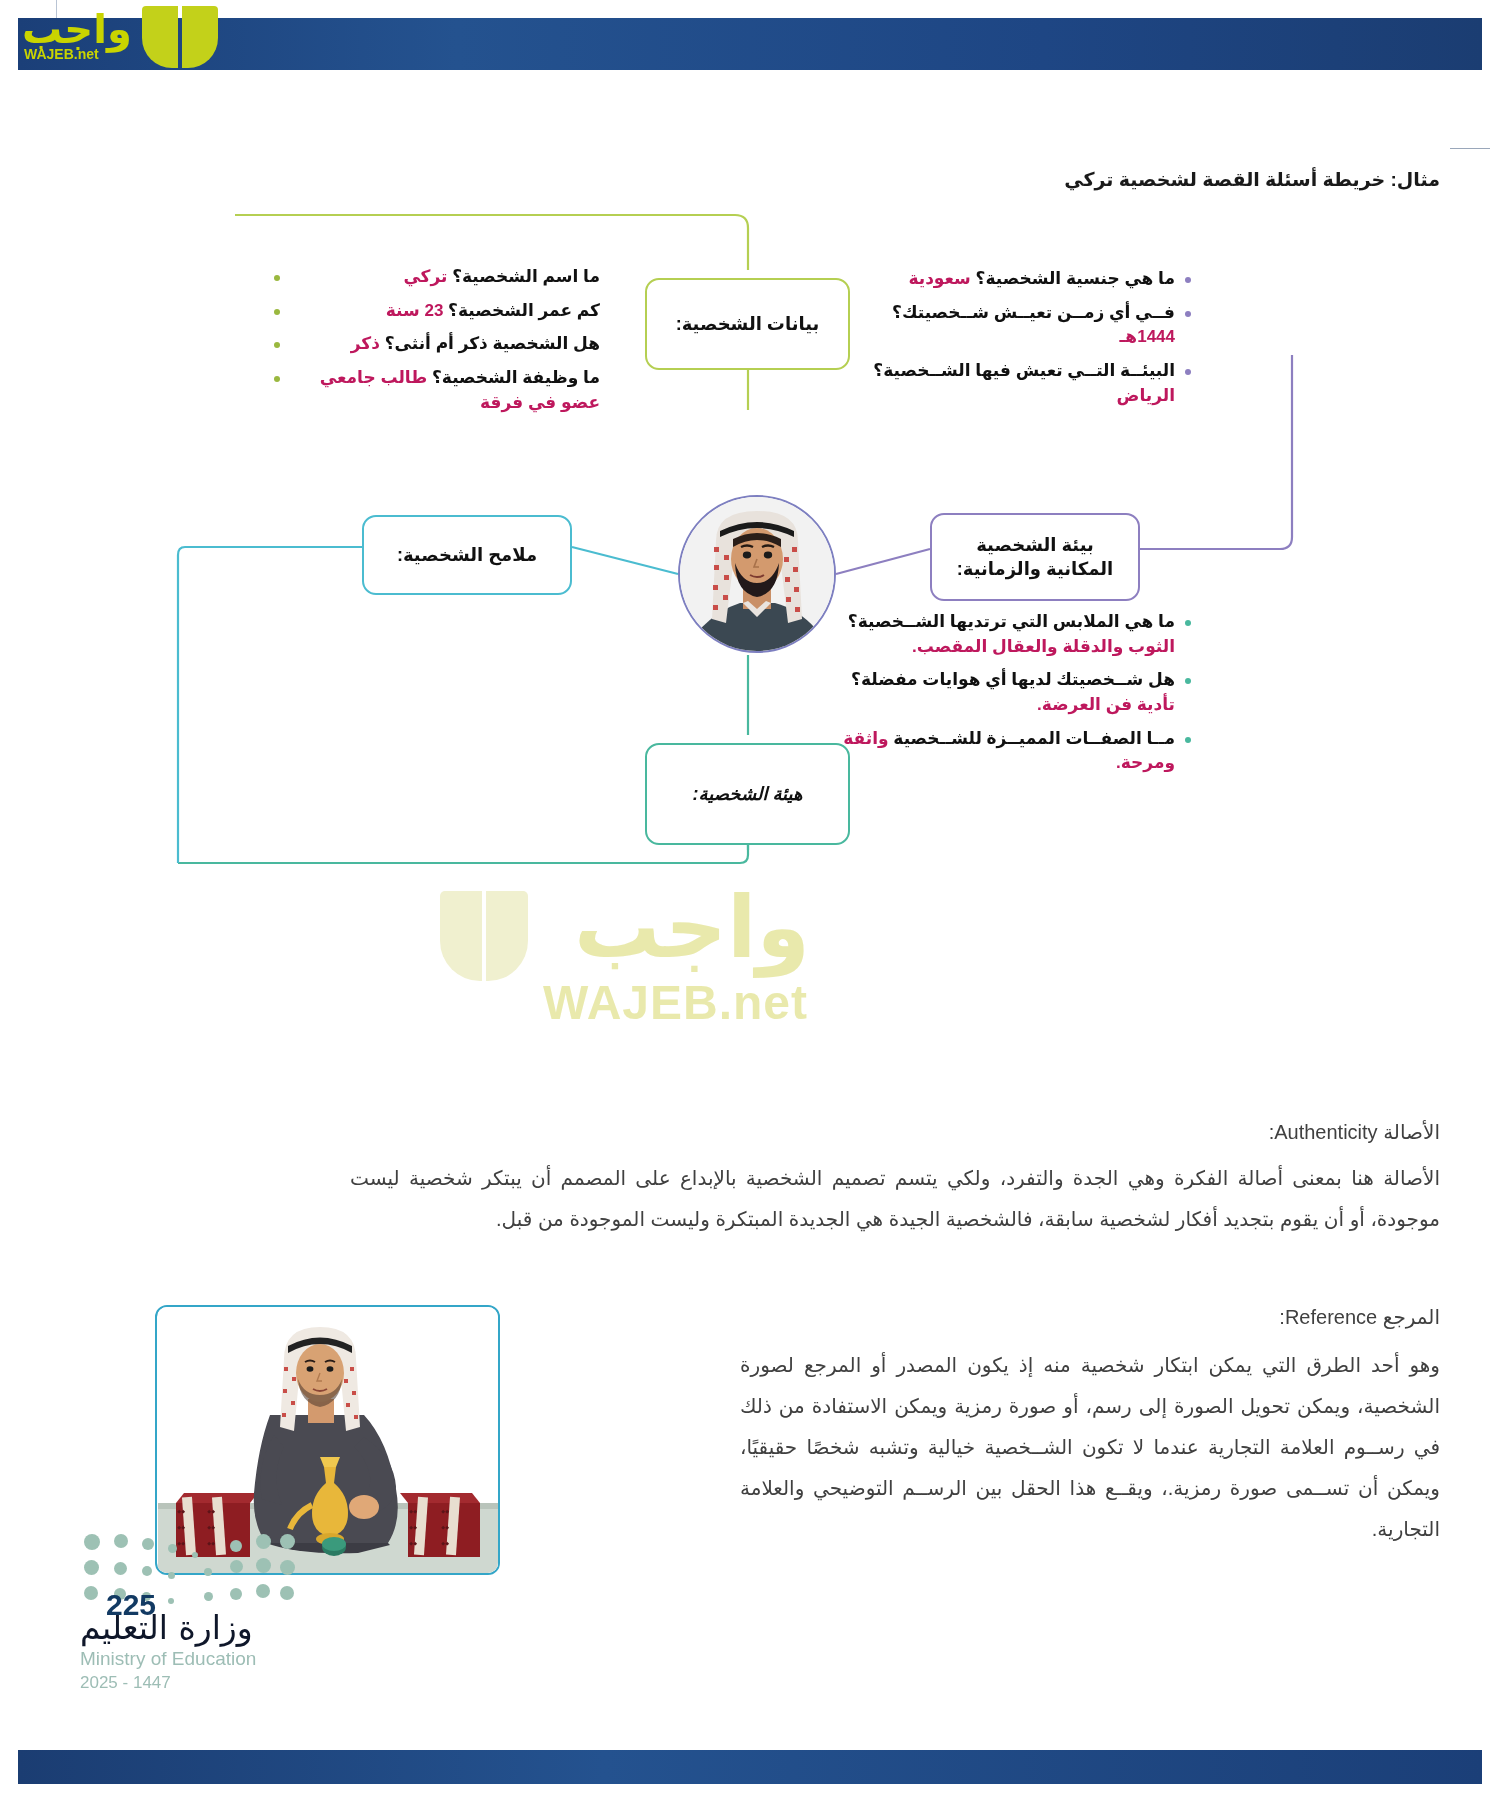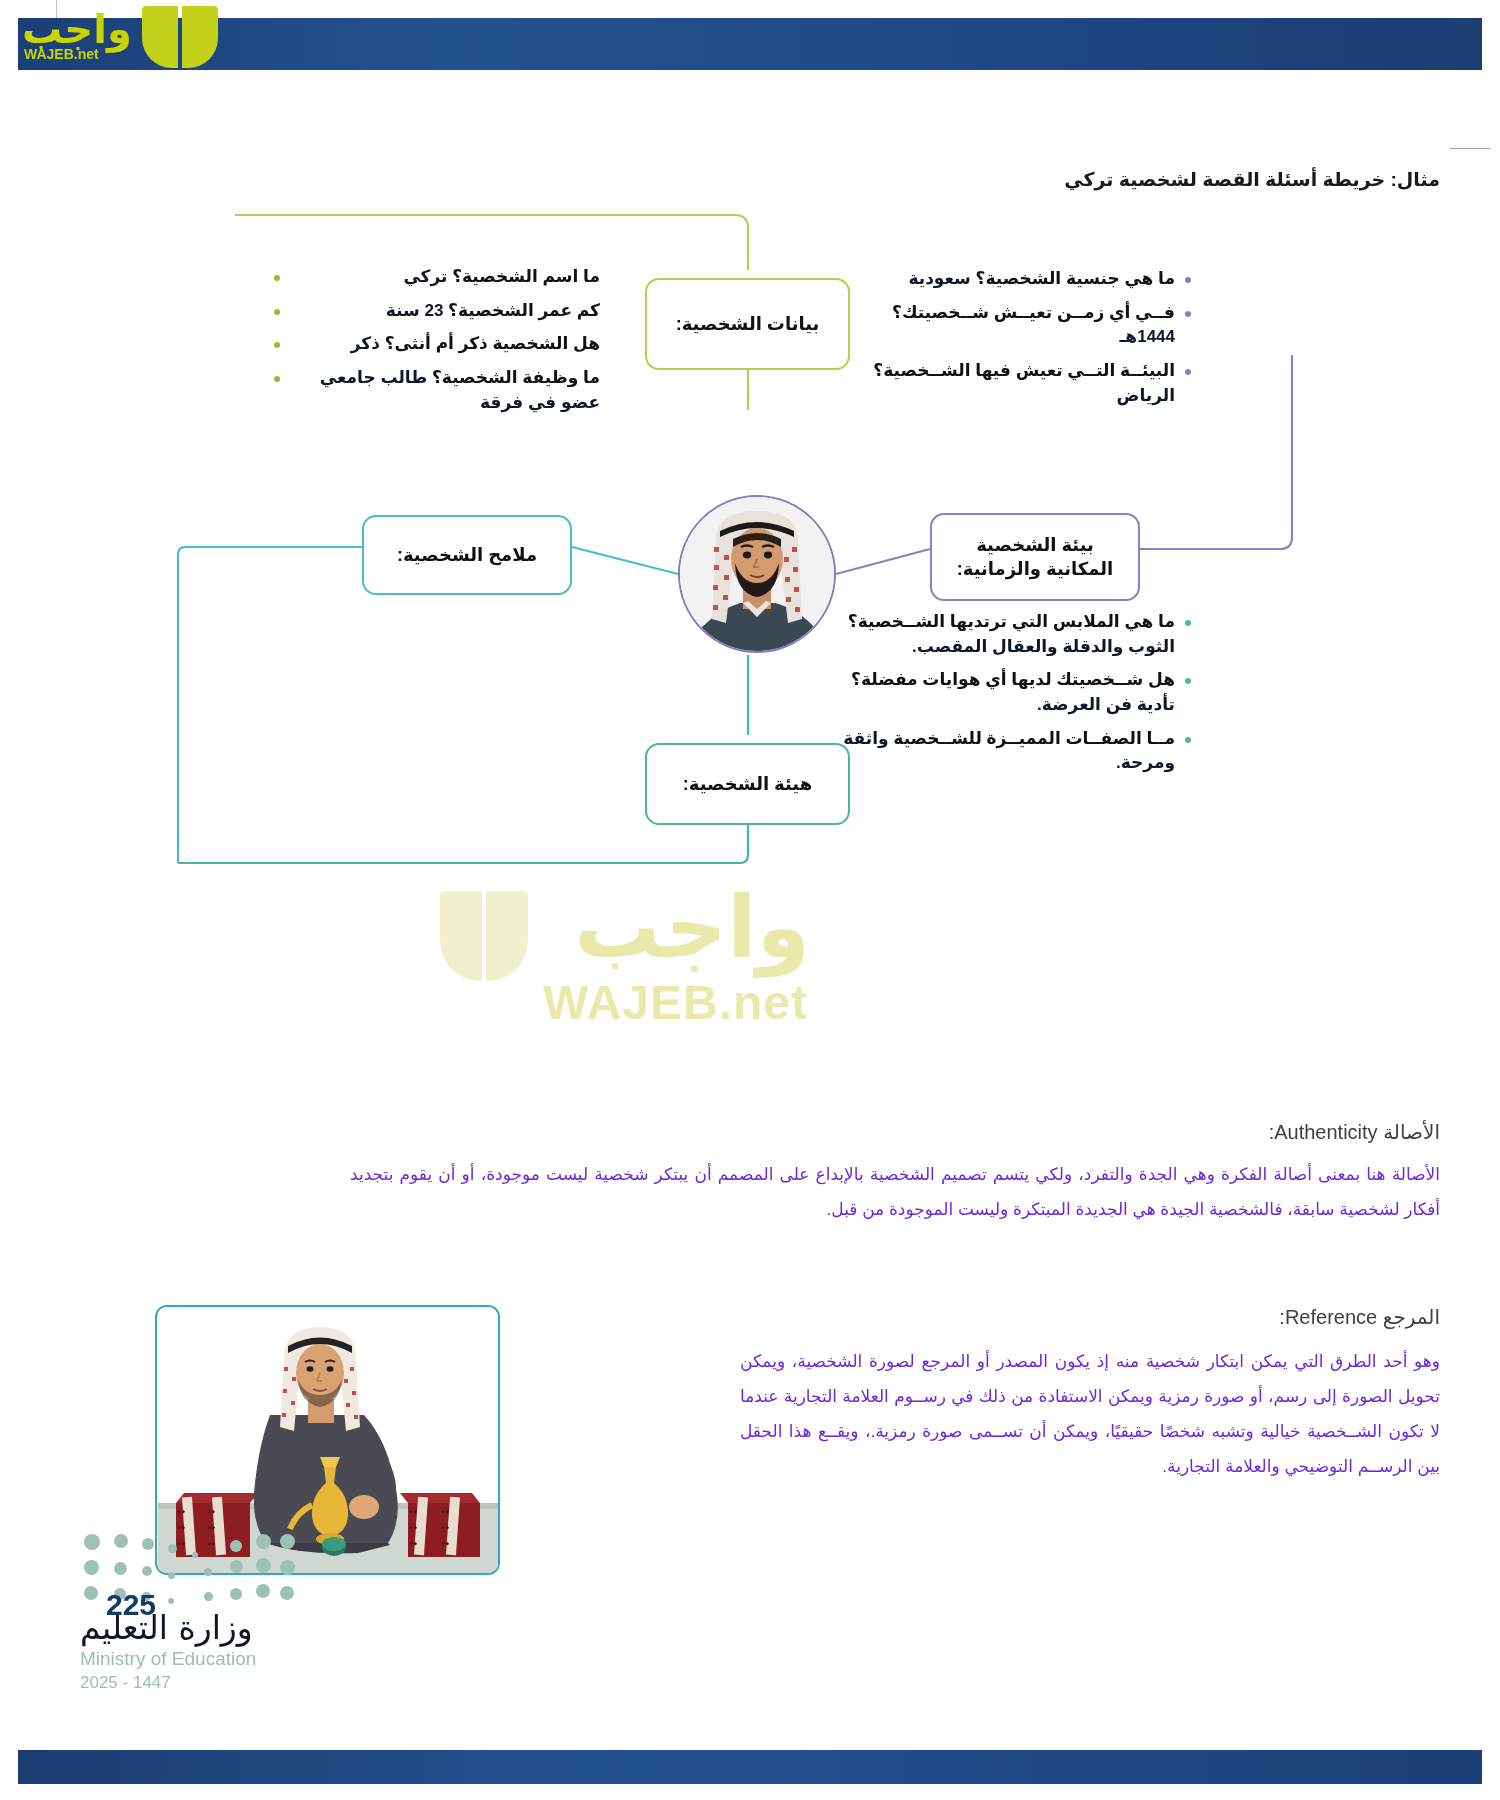--- a/index.html
+++ b/index.html
@@ -63,57 +63,57 @@
   .mapwrap svg { position:absolute; left:0; top:0; }
 
   .node {
     position:absolute; background:#fff; border-radius:14px;
     display:flex; align-items:center; justify-content:center; text-align:center;
     font-weight:bold; color:#111; line-height:1.35; padding:6px 10px;margin-top:8px;
   }
   #node-data   { left:645px; top:75px;  width:205px; height:92px;  border:2.2px solid #b5cf52; font-size:18px; }
   #node-feat   { left:362px; top:312px; width:210px; height:80px;  border:2.2px solid #4bbcd0; font-size:18px; }
   #node-env    { left:930px; top:310px; width:210px; height:88px;  border:2.2px solid #8d7fc0; font-size:18px; }
-  #node-look   { left:645px; top:540px; width:205px; height:82px;  border:2.2px solid #49b89e; font-size:18px; }
+  #node-look   { left:645px; top:540px; width:205px; height:102px;  border:2.2px solid #49b89e; font-size:18px;font-style:italic; }
 
   .avatar-ring {
     position:absolute; left:678px; top:300px; width:158px; height:158px;
     border-radius:50%; overflow:hidden; border:2.5px solid #7d7fc0;
   }
   .avatar-ring svg { position:absolute; left:0; top:0; }
 
   .blist { position:absolute; list-style:none; }
   .blist li {
     position:relative; padding-right:20px; margin-bottom:9px;
     font-size:17px; font-weight:bold; color:#111; line-height:1.45;
   }
   .blist li::before {
     content:""; position:absolute; right:4px; top:10px;
     width:6px; height:6px; border-radius:50%;
   }
   .b-green li::before  { background:#9ab83f; }
   .b-purple li::before { background:#8d7fc0; }
   .b-cyan li::before   { background:#4bbcd0; }
   .b-teal li::before   { background:#49b89e; }
-  .ans { color:#0f172a; }
+  .ans { color:#be185d; }
 
   #bl-data { right:900px; top:70px;  width:330px; text-align:left; }
   #bl-env  { right:305px; top:72px;  width:340px; }
   #bl-feat { right:900px; top:410px; width:330px; text-align:left; }
   #bl-look { right:305px; top:415px; width:355px; }
 
   #bl-data li, #bl-feat li { padding-right:0; padding-left:20px; text-align:right; }
   #bl-data li::before, #bl-feat li::before { right:auto; left:4px; }
 
   
   .sec-head {
     position:absolute; right:60px; font-size:20px; font-weight:normal; color:#404040;
   }
   .para {
-    position:absolute; font-size:17px; line-height:2.05; color:#6d28d9;
+    position:absolute; font-size:20px; line-height:2.05; color:#404040;
     text-align:justify; font-weight:500;
   }
   #head-auth { top:1120px; }
   #para-auth { right:60px; top:1158px; width:1090px; }
   #head-ref  { top:1305px; }
   #para-ref  { right:60px; top:1345px; width:700px; }
 
   
   .photo {
     position:absolute; left:155px; top:1305px; width:345px; height:270px;

